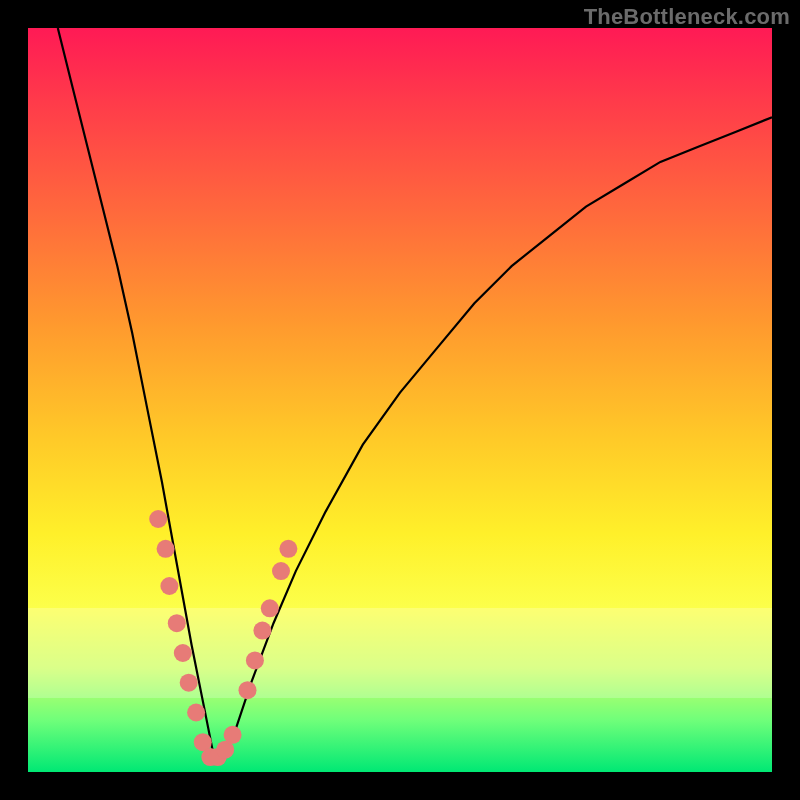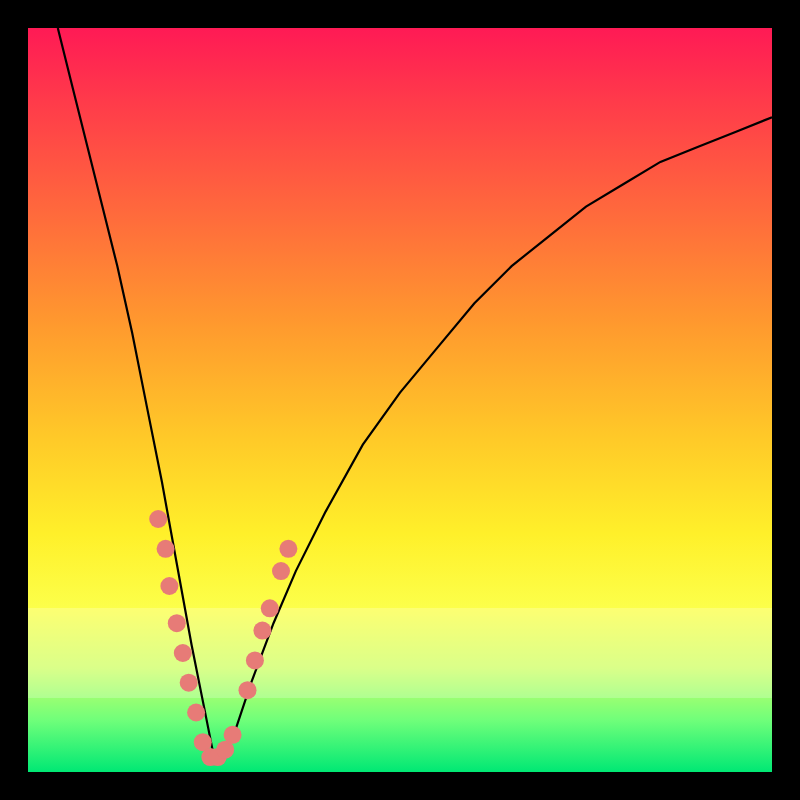--- a/index.html
+++ b/index.html
@@ -90,13 +90,14 @@
           <circle cx="204.6" cy="706.8" r="9" class="dot"></circle>
           <circle cx="219.5" cy="662.2" r="9" class="dot"></circle>
           <circle cx="226.9" cy="632.4" r="9" class="dot"></circle>
           <circle cx="234.4" cy="602.6" r="9" class="dot"></circle>
           <circle cx="241.8" cy="580.3" r="9" class="dot"></circle>
           <circle cx="253.0" cy="543.1" r="9" class="dot"></circle>
           <circle cx="260.4" cy="520.8" r="9" class="dot"></circle>
         </g>
     </svg>
   </div>
+  <div class="attribution">TheBottleneck.com</div>
 </div>
 
 </body></html>

